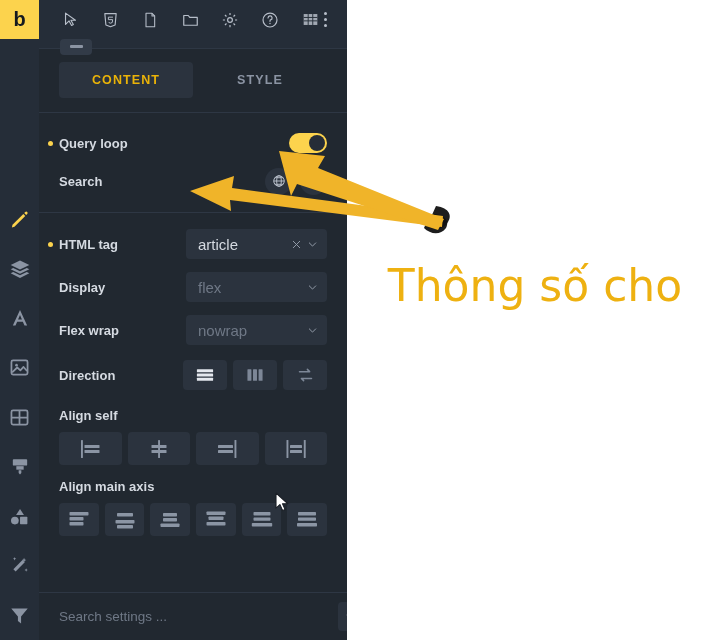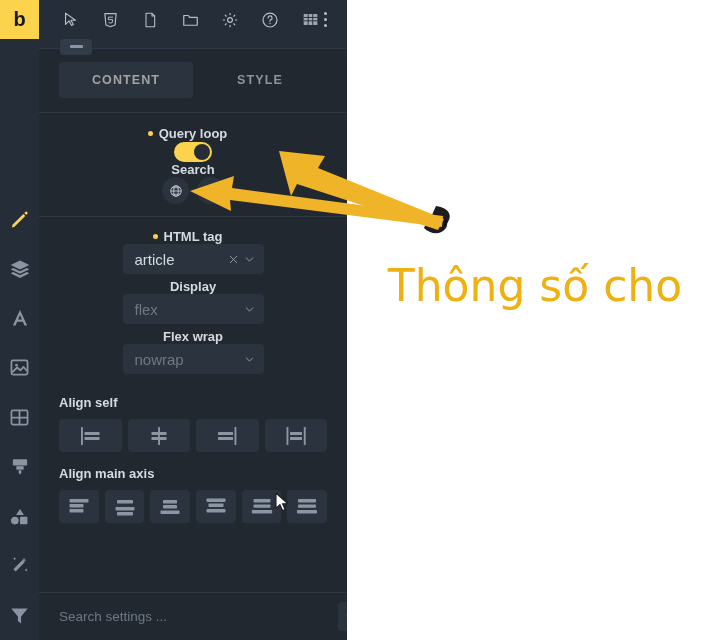--- a/index.html
+++ b/index.html
@@ -185,34 +185,33 @@
     align-items: center;
     justify-content: center;
     font-size: 12.5px;
     font-weight: bold;
     letter-spacing: 1.1px;
     color: #8b94a3;
     border-radius: 4px;
   }
   .tab.active {
     background: #2b333e;
-    color: #a3a3a3;
+    color: #eab308;
   }
   .tabs-underline {
     margin-top: 14px;
     height: 1px;
     background: #2e3744;
   }
   
   .row {
     display: flex;
     align-items: center;
     padding: 0 20px;
     min-height: 38px;
-    flex-direction: column;
   }
   .row-label {
     font-size: 13px;
     color: #d5dae1;
     font-weight: bold;
     flex: 1;
     display: flex;
     align-items: center;
     position: relative;
   }
@@ -619,20 +618,46 @@
               <svg width="11" height="11" viewBox="0 0 24 24" fill="none" stroke="currentColor" stroke-width="2" stroke-linecap="round" stroke-linejoin="round">
                   <path d="M5 8.5 L12 15.5 L19 8.5"></path>
                 </svg>
             </span>
           </span>
         </div>
       </div>
 
       <div style="height:7px"></div>
 
+      <div class="row">
+        <div class="row-label">
+          <span>Direction</span>
+        </div>
+        <div class="btngroup">
+          <div class="sqbtn">
+            <svg width="20" height="18" viewBox="0 0 22 20" fill="#e4e8ee">
+                <rect x="2" y="3.5" width="18" height="3.4" rx="0.6"></rect>
+                <rect x="2" y="8.3" width="18" height="3.4" rx="0.6"></rect>
+                <rect x="2" y="13.1" width="18" height="3.4" rx="0.6"></rect>
+              </svg>
+          </div>
+          <div class="sqbtn">
+            <svg width="20" height="18" viewBox="0 0 22 20" fill="#7d8797">
+                <rect x="2.6" y="3.5" width="4.4" height="13" rx="0.6"></rect>
+                <rect x="8.8" y="3.5" width="4.4" height="13" rx="0.6"></rect>
+                <rect x="15" y="3.5" width="4.4" height="13" rx="0.6"></rect>
+              </svg>
+          </div>
+          <div class="sqbtn">
+            <svg width="19" height="18" viewBox="0 0 24 24" fill="none" stroke="#7d8797" stroke-width="2" stroke-linecap="round" stroke-linejoin="round">
+                <path d="M4 7.5 h13.5 l-3-3 M20 16.5 H6.5 l3 3"></path>
+              </svg>
+          </div>
+        </div>
+      </div>
 
       <div class="block-gap"></div>
 
       <div class="stack-label">Align self</div>
       <div class="stack-row four">
         <div class="sqbtn4">
           <svg width="48" height="24" viewBox="0 0 48 24" fill="#8b95a4">
               <rect x="15" y="3" width="1.9" height="18" rx="0.6"></rect>
               <rect x="18.5" y="8" width="15" height="3.1" rx="0.6"></rect>
               <rect x="18.5" y="13" width="15" height="3.1" rx="0.6"></rect>

